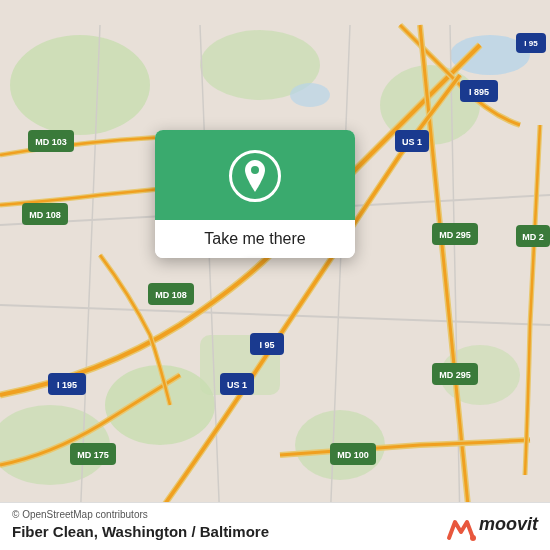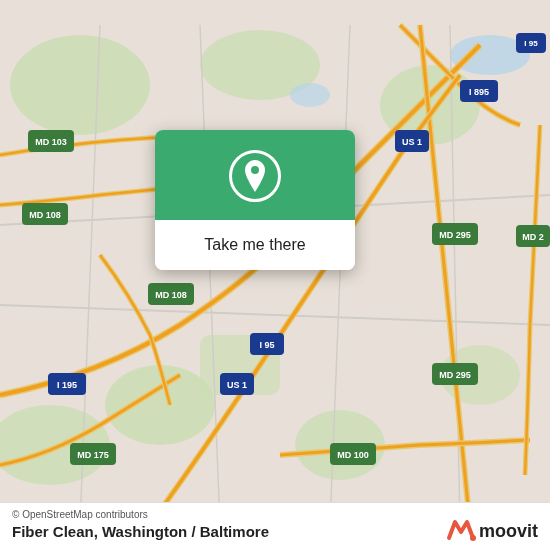--- a/index.html
+++ b/index.html
@@ -58,21 +58,21 @@
       border-radius: 50%;
       border: 3px solid white;
       display: flex;
       align-items: center;
       justify-content: center;
       background: transparent;
     }
 
     #popup-label-area {
       width: 100%;
-      padding: 16px 0;
+      padding: 10px 0;
       text-align: center;
       background: white;
     }
 
     #popup-label {
       font-size: 16px;
       color: #222;
       font-weight: 400;
     }
 
@@ -111,24 +111,25 @@
       font-size: 15px;
       color: #222;
       font-weight: 700;
     }
 
     #moovit-logo {
       position: absolute;
       right: 12px;
       bottom: 8px;
       display: flex;
-      align-items: flex-end;
+      align-items: flex-start;
       font-size: 20px;
       font-weight: bold;
       color: #222;
+      font-style: italic;
     }
   </style>
 </head>
 <body>
 
 <div id="map-container">
 
   <svg id="map-svg" viewBox="0 0 550 500" xmlns="http://www.w3.org/2000/svg">
 
     <rect width="550" height="500" fill="#e8e0d8"></rect>

